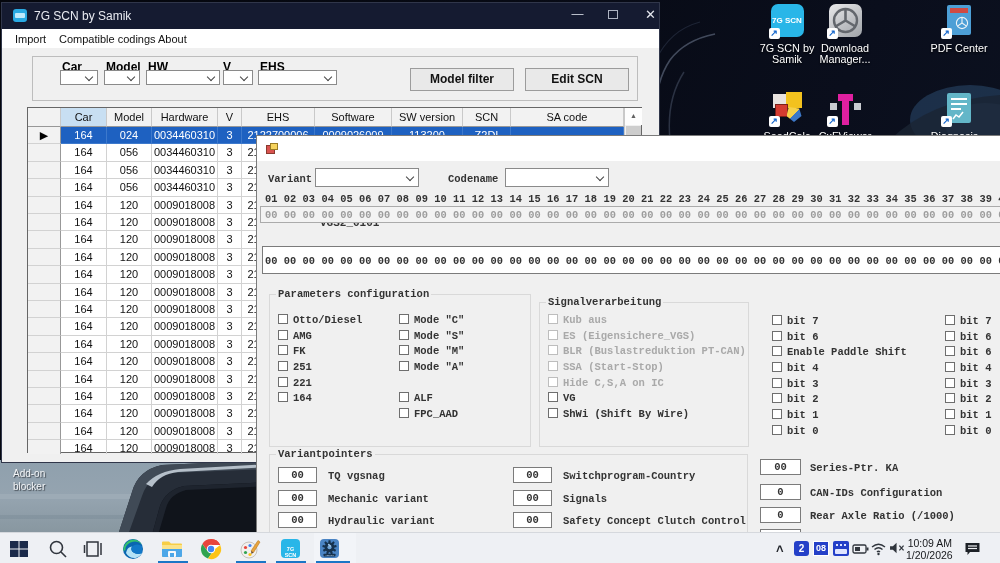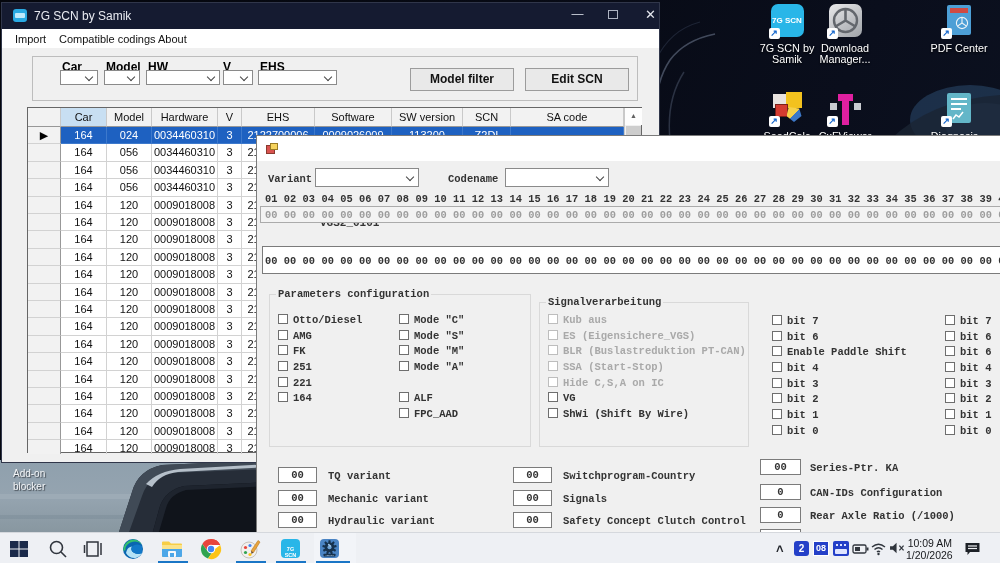--- a/index.html
+++ b/index.html
@@ -452,20 +452,23 @@
   <div class="abs" style="left:3px;top:70px;width:741px;height:17px;background:#f3f3f3;border:1px solid #ababab;border-right:none;"></div>
   <div class="abs mono mgray" style="left:8px;top:73px;font-size:10.37px;letter-spacing:0.05px;white-space:nowrap;">00 00 00 00 00 00 00 00 00 00 00 00 00 00 00 00 00 00 00 00 00 00 00 00 00 00 00 00 00 00 00 00 00 00 00 00 00 00 00 00</div>
   <div class="abs" style="left:5px;top:110px;width:739px;height:28px;background:#fff;border:1px solid #7b7b7b;border-right:none;"></div>
   <div class="abs mono" style="left:8px;top:119px;font-size:10.37px;letter-spacing:0.05px;white-space:nowrap;">00 00 00 00 00 00 00 00 00 00 00 00 00 00 00 00 00 00 00 00 00 00 00 00 00 00 00 00 00 00 00 00 00 00 00 00 00 00 00 00</div>
   <div class="gb2" style="left:282px;top:166px;width:210px;height:145px;">
       <span>Signalverarbeitung</span>
     </div>
   <div class="gb2" style="left:12px;top:158px;width:262px;height:153px;">
       <span>Parameters configuration</span>
     </div>
+  <div class="gb2" style="left:12px;top:318px;width:479px;height:110px;">
+      <span>Variantpointers</span>
+    </div>
   <div class="cb" style="left:21px;top:178px;"></div>
   <div class="cbl" style="left:36px;top:178px;">Otto/Diesel</div>
   <div class="cb" style="left:21px;top:194px;"></div>
   <div class="cbl" style="left:36px;top:194px;">AMG</div>
   <div class="cb" style="left:21px;top:209px;"></div>
   <div class="cbl" style="left:36px;top:209px;">FK</div>
   <div class="cb" style="left:21px;top:225px;"></div>
   <div class="cbl" style="left:36px;top:225px;">251</div>
   <div class="cb" style="left:21px;top:241px;"></div>
   <div class="cbl" style="left:36px;top:241px;">221</div>
@@ -523,21 +526,21 @@
   <div class="cbl" style="left:703px;top:226px;">bit 4</div>
   <div class="cb" style="left:688px;top:242px;"></div>
   <div class="cbl" style="left:703px;top:242px;">bit 3</div>
   <div class="cb" style="left:688px;top:257px;"></div>
   <div class="cbl" style="left:703px;top:257px;">bit 2</div>
   <div class="cb" style="left:688px;top:273px;"></div>
   <div class="cbl" style="left:703px;top:273px;">bit 1</div>
   <div class="cb" style="left:688px;top:289px;"></div>
   <div class="cbl" style="left:703px;top:289px;">bit 0</div>
   <div class="tbx" style="left:21px;top:331px;width:39px;">00</div>
-  <div class="cbl" style="left:71px;top:334px;">TQ variant</div>
+  <div class="cbl" style="left:71px;top:334px;">TQ vgsnag</div>
   <div class="tbx" style="left:21px;top:354px;width:39px;">00</div>
   <div class="cbl" style="left:71px;top:357px;">Mechanic variant</div>
   <div class="tbx" style="left:21px;top:376px;width:39px;">00</div>
   <div class="cbl" style="left:71px;top:379px;">Hydraulic variant</div>
   <div class="tbx" style="left:256px;top:331px;width:39px;">00</div>
   <div class="cbl" style="left:306px;top:334px;">Switchprogram-Country</div>
   <div class="tbx" style="left:256px;top:354px;width:39px;">00</div>
   <div class="cbl" style="left:306px;top:357px;">Signals</div>
   <div class="tbx" style="left:256px;top:376px;width:39px;">00</div>
   <div class="cbl" style="left:306px;top:379px;">Safety Concept Clutch Control</div>

